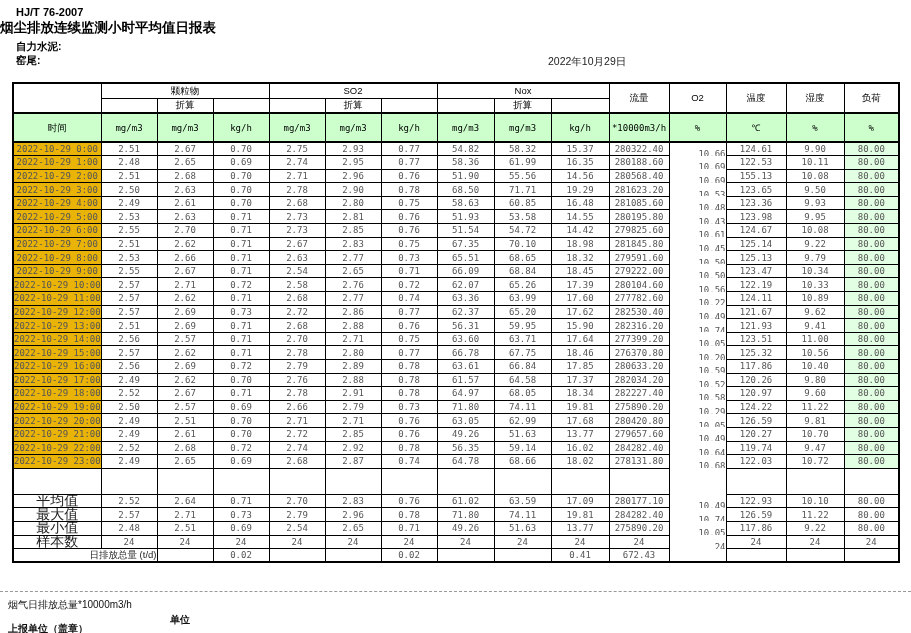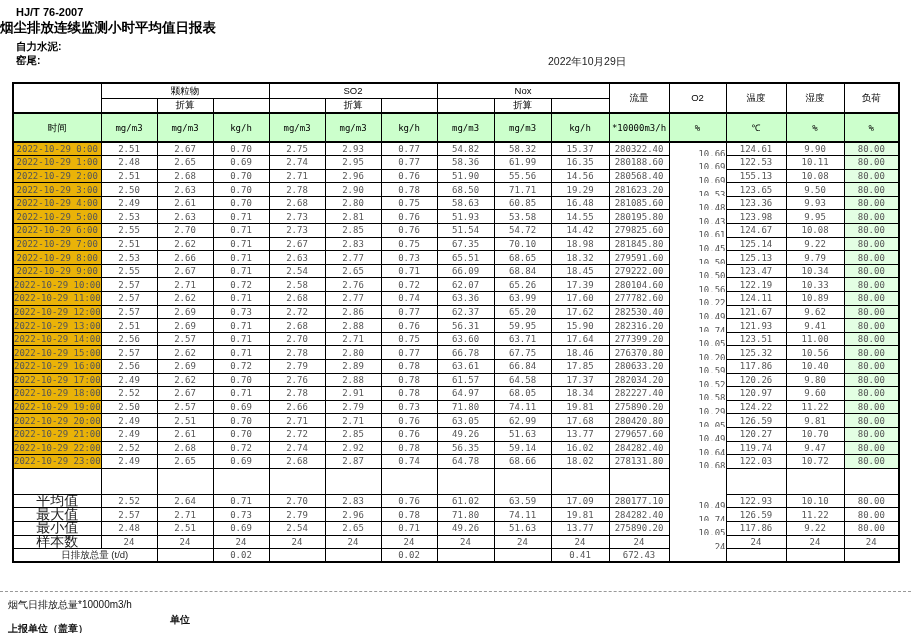--- a/index.html
+++ b/index.html
@@ -29,21 +29,21 @@
   tr.h1 td, tr.h2 td { height: 15px; }
   tr.h3 td { height: 29px; background: #ccffcc; color: #000; border-top: 2px solid #000; border-bottom: 2px solid #000; }
   tr.dr td { height: 13.6px; }
   tr.sum td { height: 13.6px; }
   tr.empty-row td { height: 26px; }
   td.time-cell { background: #eab308; }
   td.load-cell { background: #e3ffe3; }
   td.o2-cell { border-top: none; border-bottom: none; text-align: right; }
   td.o2-cell span { position: relative; top: 5px; }
   td.sum-label { font-family: Liberation Mono, monospace; font-size: 14px; color: #222; }
-  td.total-label { font-family: "Liberation Sans", sans-serif; font-size: 9.5px; color: #222; text-align: center; padding-left: 19px; }
+  td.total-label { font-family: "Liberation Sans", sans-serif; font-size: 9.5px; color: #222; text-align: right; padding-left: 19px; }
 
   .page-break-line { left: 0; top: 591px; width: 911px; border-top: 1px dashed #999; height: 0; }
   .foot-1 { left: 8px; top: 598px; font-size: 10px; color: #111; }
   .foot-2 { left: 8px; top: 622px; font-size: 10px; font-weight: bold; color: #111; }
   .foot-3 { left: 170px; top: 613px; font-size: 10px; font-weight: bold; color: #111; }
 </style>
 </head>
 <body>
 
 <div class="abs std-code">HJ/T  76-2007</div>

